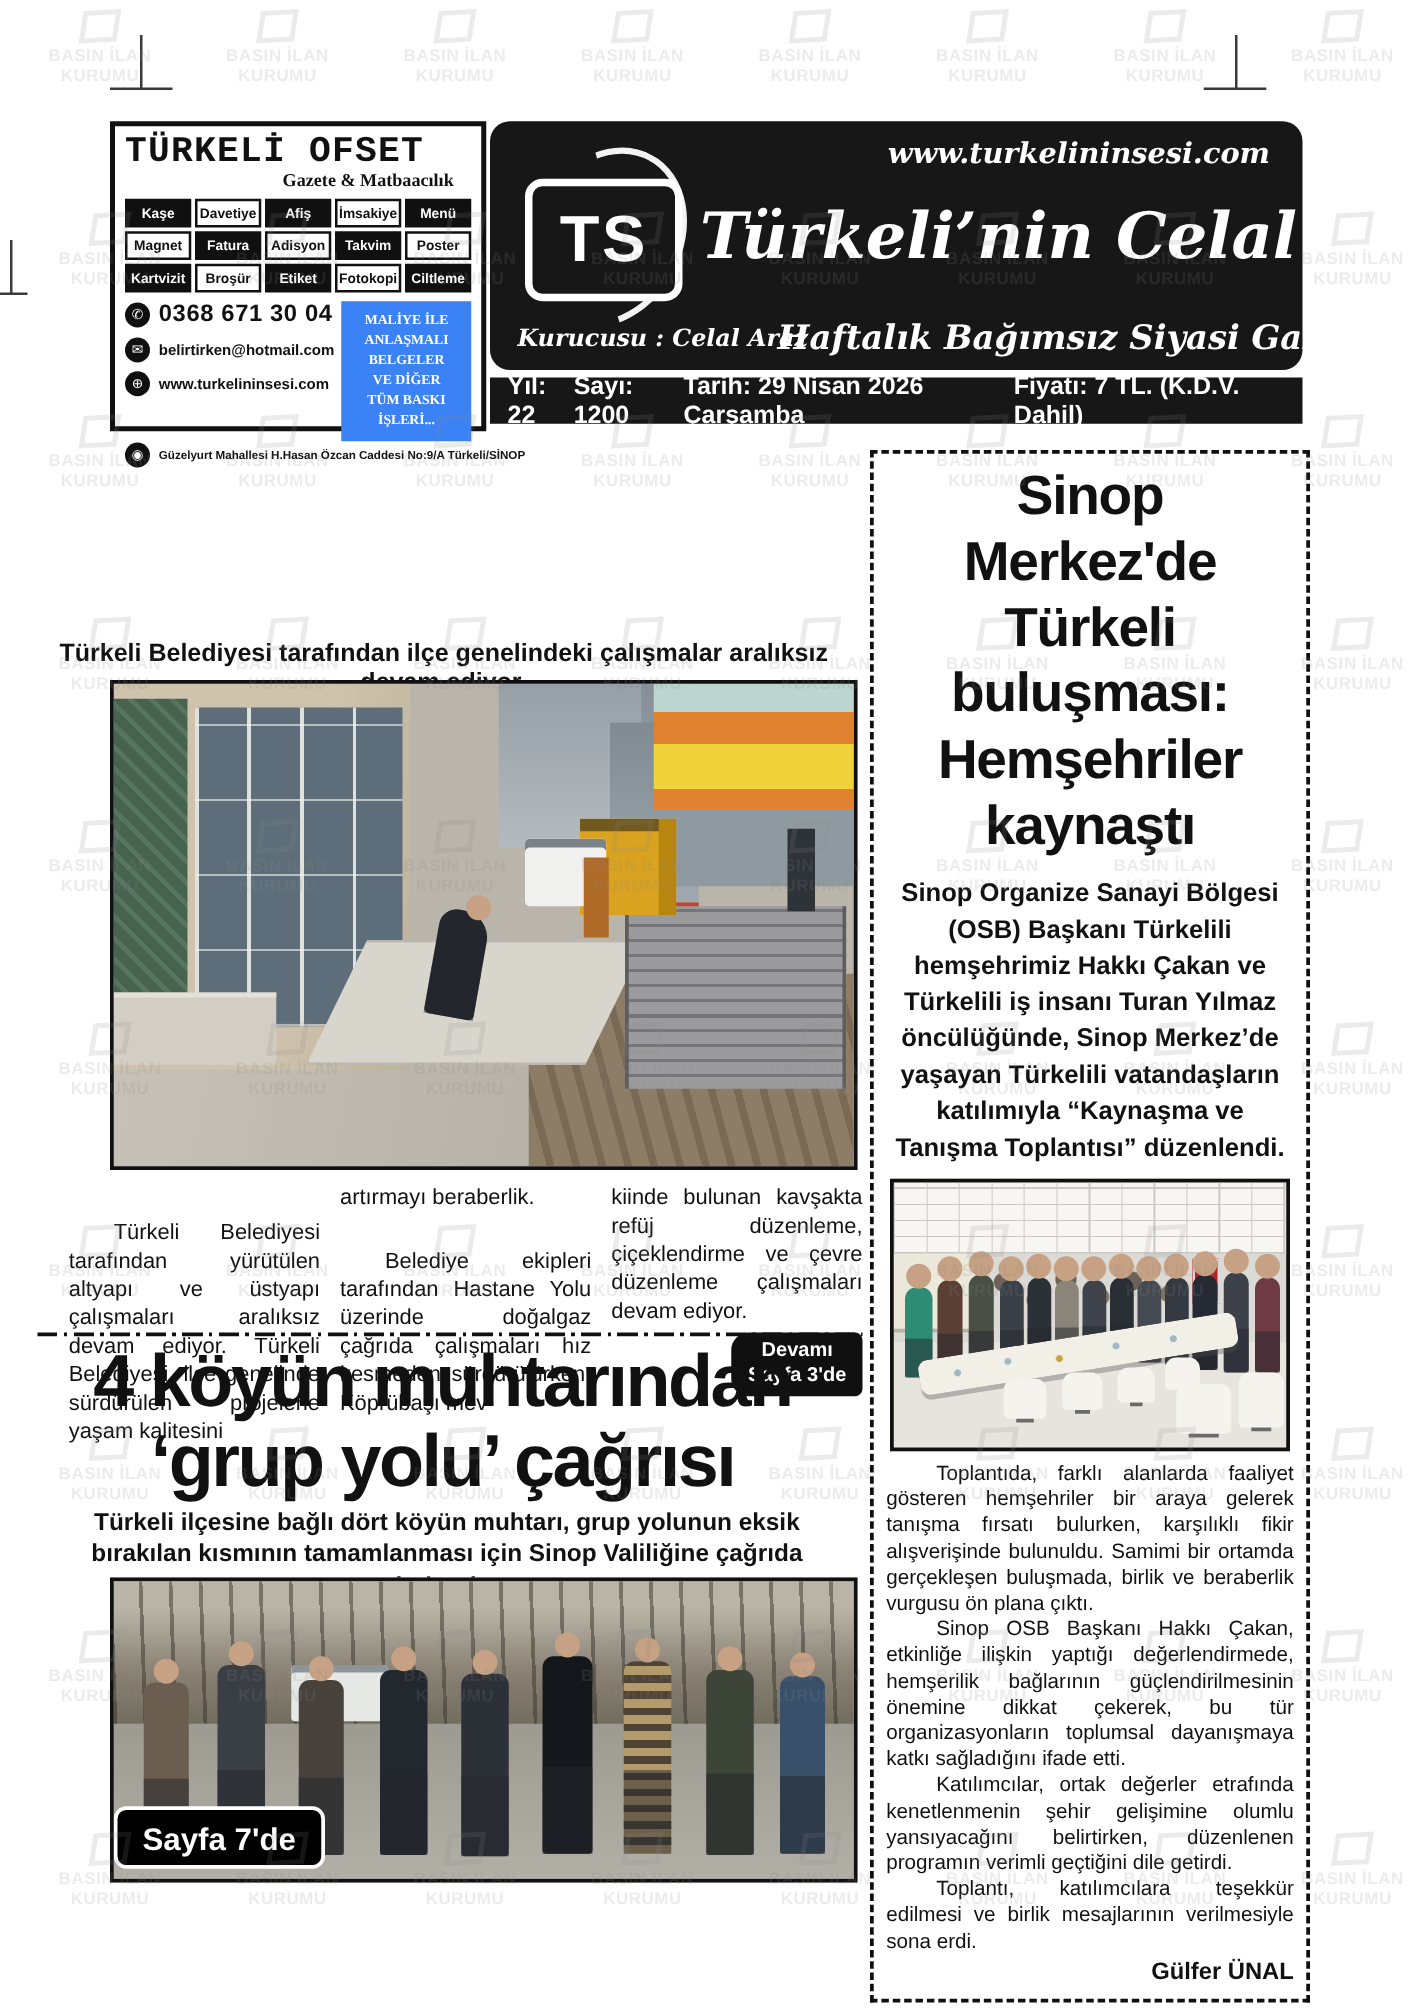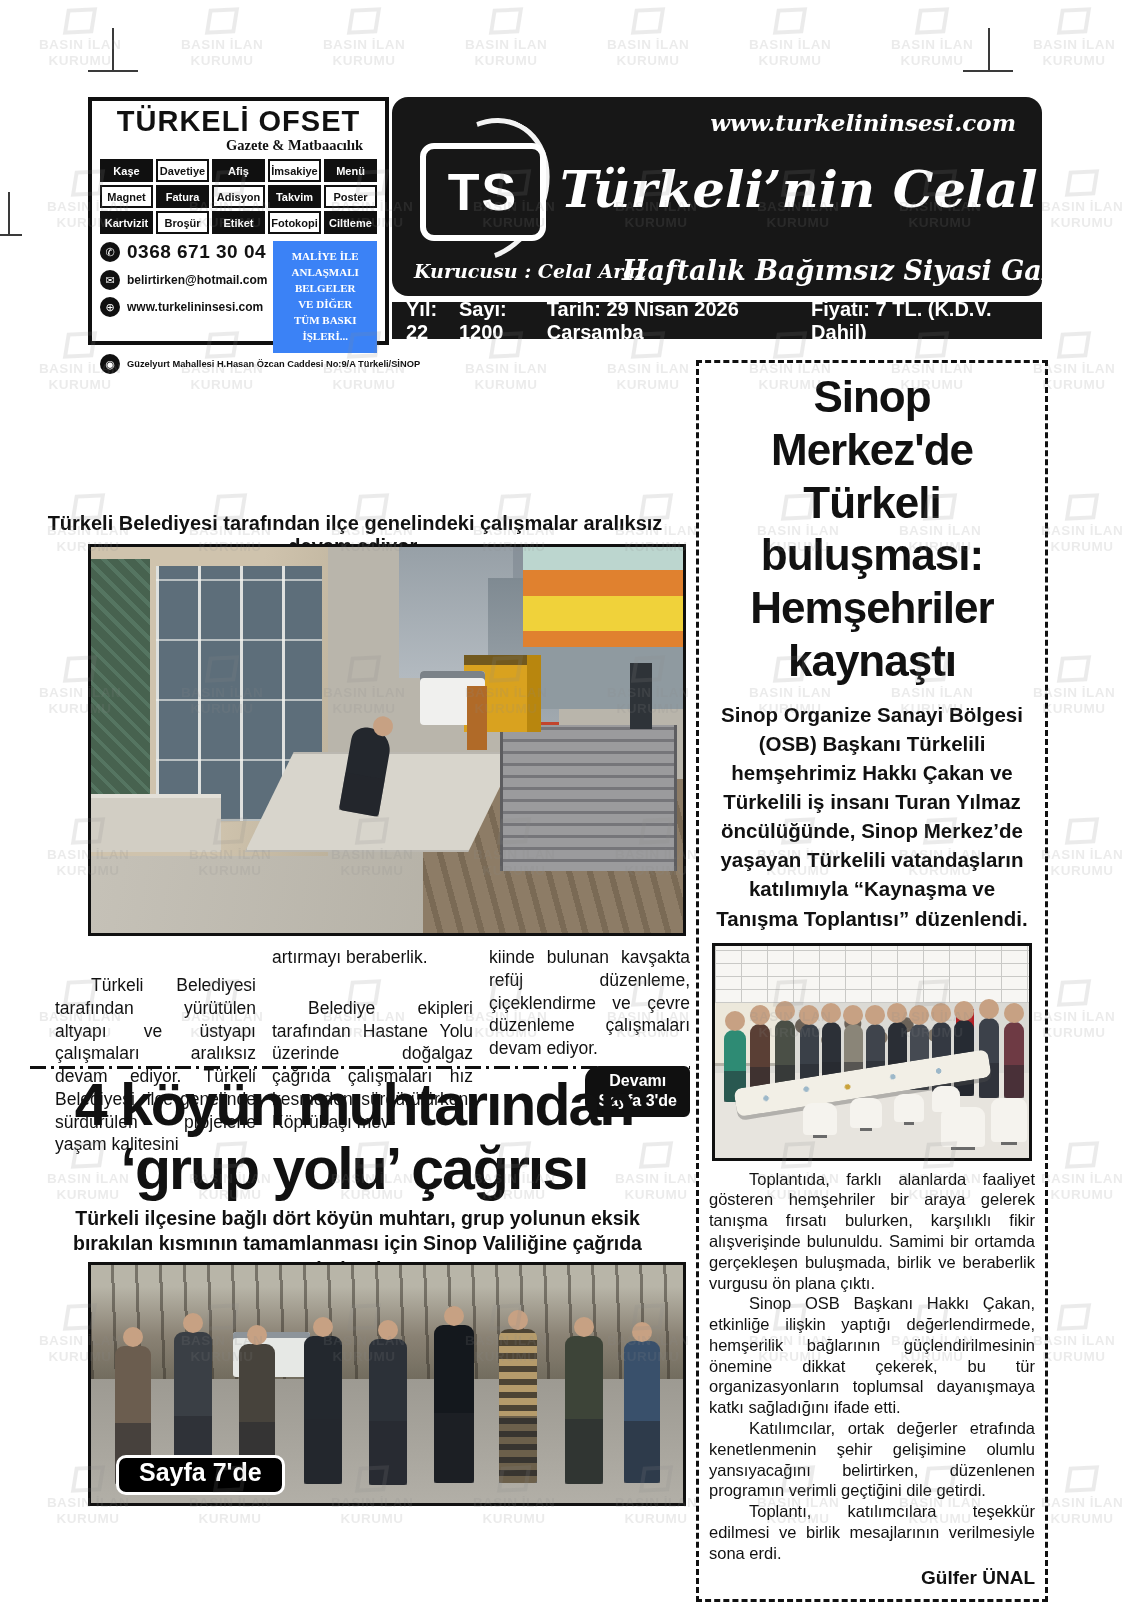--- a/index.html
+++ b/index.html
@@ -15,22 +15,22 @@
              font-size:13.5px; line-height:1.2; color:#8a8a8a; opacity:.16; letter-spacing:.5px; }
   .wm-cube { width:30px; height:26px; border:4px solid currentColor; margin:0 auto 3px;
              transform:skewX(-12deg) rotate(-3deg); }
 
   
   .mark { position:absolute; background:#3a3a3a; z-index:2; }
 
   
   .ad-box { position:absolute; left:88px; top:97px; width:301px; height:248px;
             border:4px solid #101010; background:#fff; padding:6px 8px 4px 8px; z-index:3; }
-  .ad-title { font-family:Liberation Sans, sans-serif; font-weight:bold; font-size:29px;
-              text-align:center; letter-spacing:1px; line-height:1; }
+  .ad-title { font-family:Liberation Mono, monospace; font-weight:bold; font-size:29px;
+              letter-spacing:1px; line-height:1; }
   .ad-subtitle { font-family:"Liberation Serif", serif; font-weight:bold; font-size:14.5px;
                  text-align:right; padding-right:14px; margin-top:1px; }
   .svc-grid { display:grid; grid-template-columns:repeat(5,1fr); gap:3px; margin-top:5px; }
   .svc { font-size:11px; font-weight:bold; text-align:center; padding:6px 0 5px;
          white-space:nowrap; overflow:hidden; }
   .svc:nth-child(odd)  { background:#101010; color:#fff; }
   .svc:nth-child(even) { background:#fff; color:#101010; border:2px solid #101010; padding:4px 0 3px; }
   .ad-contact-row { display:flex; margin-top:7px; gap:6px; }
   .ad-contact-left { flex:1 1 55%; }
   .c-row { display:flex; align-items:center; gap:7px; margin-bottom:7px; }
@@ -88,22 +88,22 @@
   .divider { position:absolute; left:30px; top:1066px; width:660px; height:3px; z-index:3;
              background:repeating-linear-gradient(90deg,#101010 0 16px,transparent 16px 21px,
                         #101010 21px 24px,transparent 24px 29px); }
 
   
   .s2-headline { position:absolute; left:18px; top:1074px; width:672px; text-align:center;
                  font-weight:bold; font-size:59px; line-height:1.08; letter-spacing:-2px; z-index:3; }
   .s2-sub { position:absolute; left:70px; top:1206px; width:575px; text-align:center;
             font-weight:bold; font-size:19.5px; line-height:1.3; z-index:3; }
   #photo2 { left:88px; top:1262px; width:598px; height:244px; }
-  .badge2 { position:absolute; left:25px; bottom:8px; background:#000; color:#fff;
-            font-weight:bold; font-size:25px; padding:0 20px 5px; border-radius:10px;
+  .badge2 { position:absolute; left:0; bottom:8px; background:#000; color:#fff;
+            font-weight:bold; font-size:25px; padding:10px 20px 5px; border-radius:10px;
             border:3px solid #fff; z-index:6; }
 
   
   .right-box { position:absolute; left:696px; top:360px; width:352px; z-index:3;
                border:3px dashed #101010; background:transparent; padding:6px 10px 10px; }
   .s3-headline { text-align:center; font-weight:bold; font-size:44px; line-height:1.2;
                  letter-spacing:-1px; margin-top:2px; }
   .s3-lead { text-align:center; font-weight:bold; font-size:20.5px; line-height:1.42; margin-top:12px; }
   #photo3 { position:relative; left:auto; top:auto; margin:10px auto 8px; width:320px; height:218px;
             display:block; }

